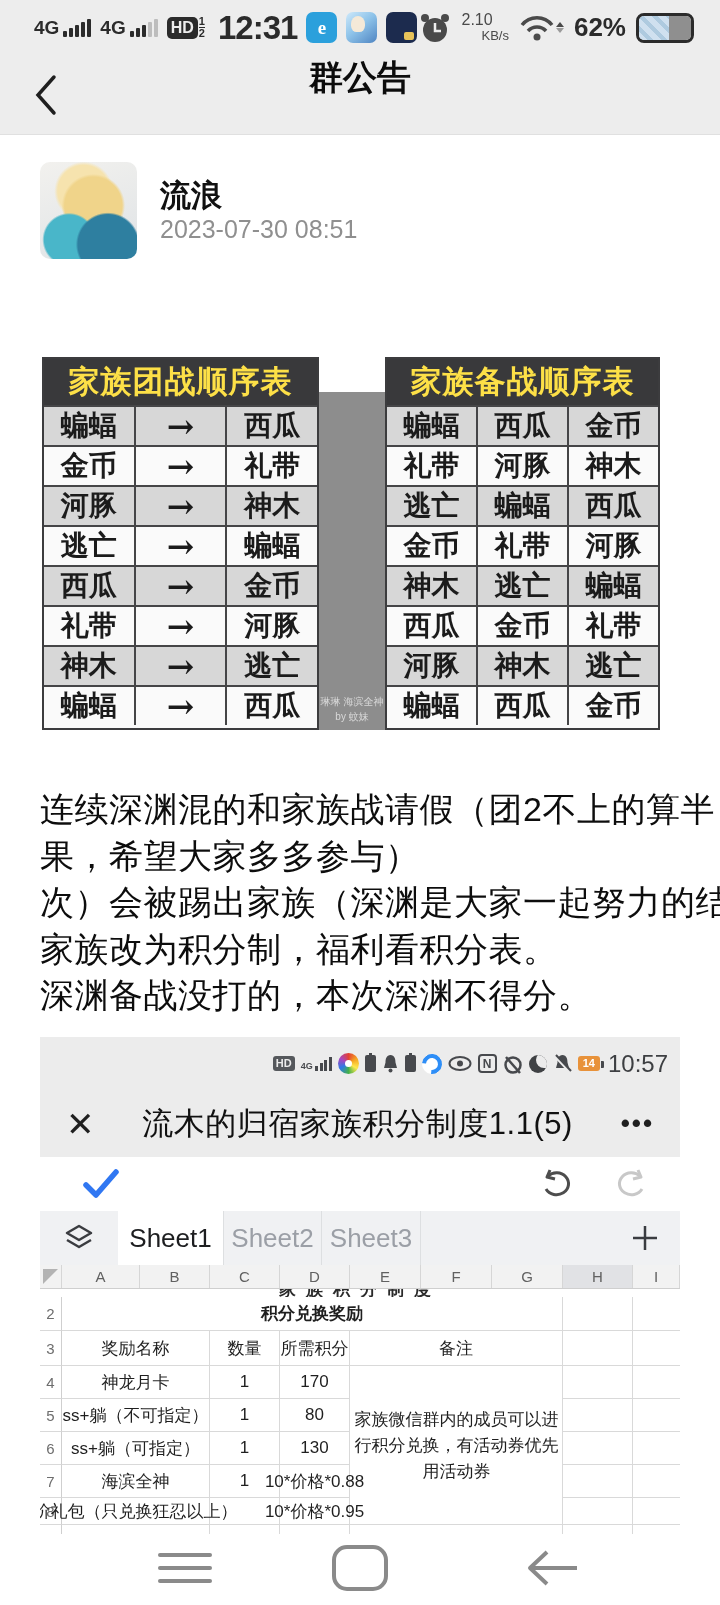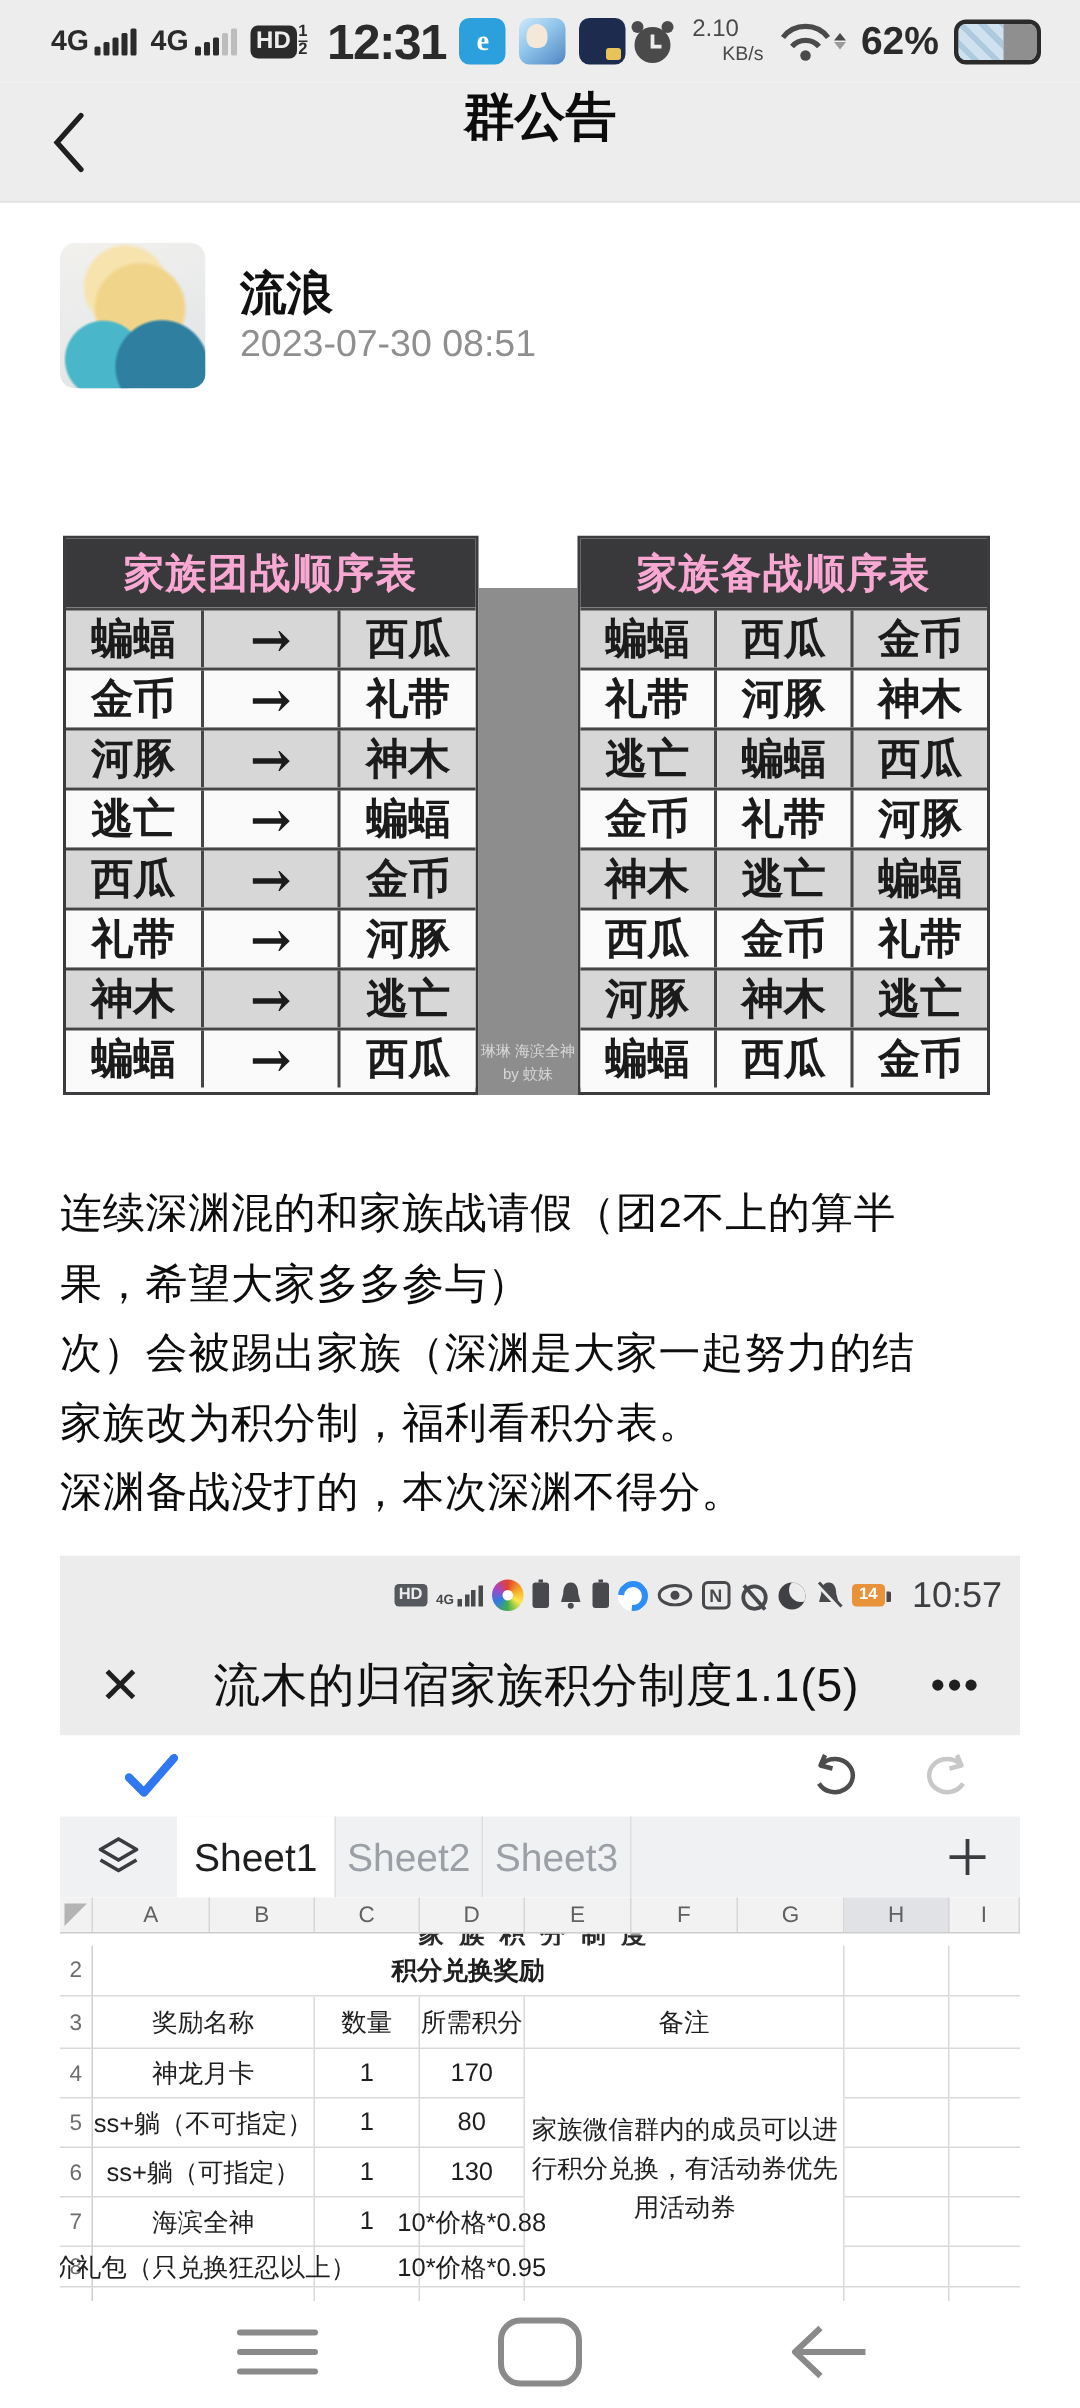--- a/index.html
+++ b/index.html
@@ -56,56 +56,56 @@
       radial-gradient(circle at 45% 30%, #f6e3ae 0 30%, transparent 34%),
       linear-gradient(160deg,#f2f1ee 0%,#dfe3e6 100%); }
   .author-name { position:absolute; left:160px; top:175px; font-size:31px; font-weight:600; color:#111; }
   .author-date { position:absolute; left:160px; top:215px; font-size:25px; color:#8f8f8f; }
 
   
   .battle-img { position:absolute; left:42px; top:357px; width:618px; height:373px; display:flex; overflow:hidden; }
   .ctable { display:flex; flex-direction:column; background:#fafafa; border:2px solid #3c3c3e; }
   .ctable.left { width:277px; }
   .ctable.right { width:275px; }
-  .cthead { height:46px; background:#39393b; color:#f9a8d4; display:flex; align-items:center; justify-content:center;
-    font-family:"DejaVu Serif",serif; font-weight:bold; font-size:27px; letter-spacing:1px; }
+  .cthead { height:46px; background:#39393b; color:#fde047; display:flex; align-items:center; justify-content:center;
+    font-family:"DejaVu Serif",serif; font-weight:bold; font-size:31px; letter-spacing:1px; }
   .crow { display:flex; height:40px; border-top:2px solid #454547; flex:none; }
   .crow.odd { background:#d7d7d7; }
   .crow.even { background:#fafafa; }
   .ccell { flex:1; display:flex; align-items:center; justify-content:center;
     font-family:"DejaVu Serif",serif; font-weight:bold; font-size:28px; color:#1b1b1b; border-left:2px solid #454547; }
   .ccell:first-child { border-left:none; }
   .ccell.arrowc { font-size:33px; font-weight:700; }
   .mid-strip { width:66px; background:#8d8d8d; display:flex; flex-direction:column; justify-content:flex-end; align-items:center; padding-bottom:6px;margin-top:35px; }
   .watermark { font-size:10px; color:rgba(255,255,255,0.65); line-height:1.5; text-align:center; white-space:nowrap; }
 
   
   .announcement { position:absolute; left:40px; top:786px; width:668px; }
-  .announcement div { font-size:28px; line-height:46.5px; color:#0d0d0d; white-space:nowrap; letter-spacing:0.5px; }
+  .announcement div { font-size:34px; line-height:46.5px; color:#0d0d0d; white-space:nowrap; letter-spacing:0.5px; }
 
   
   .sheetshot { position:absolute; left:40px; top:1037px; width:640px; height:497px; background:#fff; overflow:hidden; }
   .in-status { height:53px; background:#ececec; display:flex; align-items:center; justify-content:flex-end; gap:6px; padding-right:12px; color:#47494d; }
   .mini { display:flex; align-items:center; justify-content:center; }
   .mini-hd { background:#55585c; color:#ececec; font-size:11px; font-weight:bold; border-radius:3px; padding:2px 3px; line-height:1; }
   .mini-sig { display:flex; align-items:flex-end; gap:1.5px; }
   .mini-sig .l { font-size:9px; font-weight:bold; margin-right:1px; }
   .mini-sig i { display:block; width:3px; background:#47494d; }
   .pinwheel { width:21px; height:21px; border-radius:50%;
     background:conic-gradient(#e34133,#f5a623,#ffe84d,#43b04a,#2f7ae5,#a646c2,#e34133); position:relative; }
   .pinwheel:after { content:""; position:absolute; left:7px; top:7px; width:7px; height:7px; border-radius:50%; background:#fff; }
   .mini-batt { width:11px; height:17px; border:2px solid #47494d; border-radius:2px; position:relative; background:#47494d; }
   .mini-batt:before { content:""; position:absolute; top:-4px; left:2px; width:3px; height:2px; background:#47494d; }
   .blue-c { width:20px; height:20px; border-radius:50%; border:4px solid #2e8ef7; border-left-color:transparent; transform:rotate(-40deg); background:#fff; }
   .nfc { width:19px; height:19px; border:2px solid #47494d; border-radius:4px; font-size:12px; font-weight:bold; display:flex; align-items:center; justify-content:center; color:#47494d; }
   .moon { width:18px; height:18px; border-radius:50%; background:#3f4144; position:relative; overflow:hidden; }
   .moon:after { content:""; position:absolute; left:7px; top:-3px; width:16px; height:16px; border-radius:50%; background:#ececec; }
   .batt14 { background:#e8923a; border-radius:3px; color:#fff; font-size:11px; font-weight:bold; padding:2px 5px; line-height:1; position:relative; }
   .batt14:after { content:""; position:absolute; right:-4px; top:5px; width:3px; height:7px; background:#47494d; border-radius:0 1px 1px 0; }
-  .in-time { font-size:24px; color:#3d3f42; margin-left:12px; }
+  .in-time { font-size:24px; color:#3d3f42; margin-left:2px; }
 
   .in-title { height:67px; background:#ececec; display:flex; align-items:center; padding:0 26px; }
   .close-x { font-size:34px; color:#1f1f1f; line-height:1; font-weight:400; }
   .doc-title { flex:1; text-align:center; font-size:31px; color:#111; letter-spacing:0.5px; }
   .more-dots { font-size:26px; color:#1f1f1f; letter-spacing:2px; font-weight:bold; }
 
   .in-toolbar { height:54px; background:#fff; display:flex; align-items:center; padding:0 30px 0 42px; }
   .tb-spacer { flex:1; }
   .in-toolbar svg { display:block; }
   .undo-ic { margin-right:40px; }

